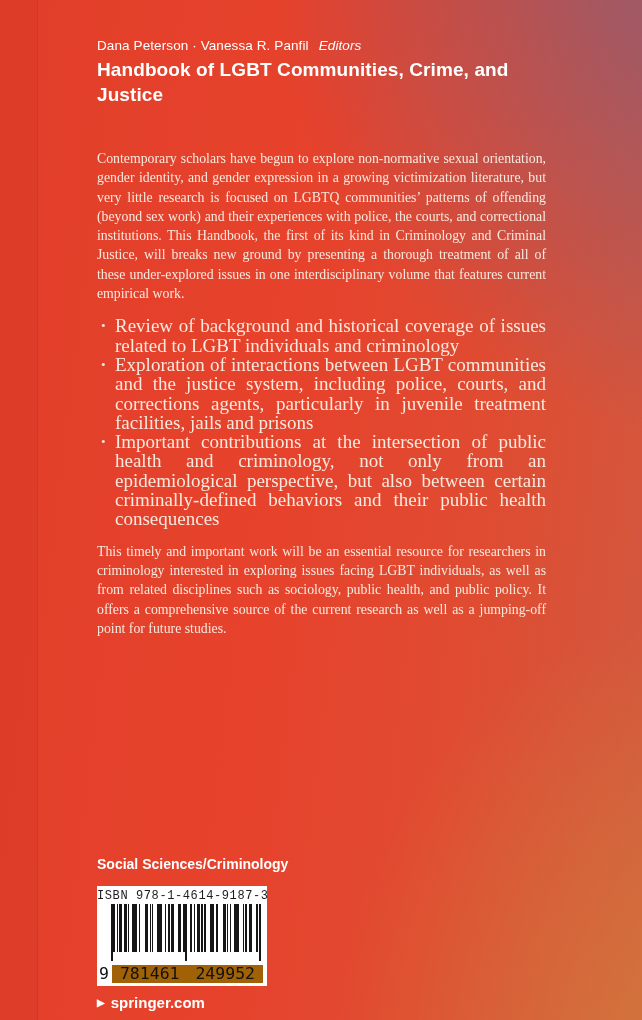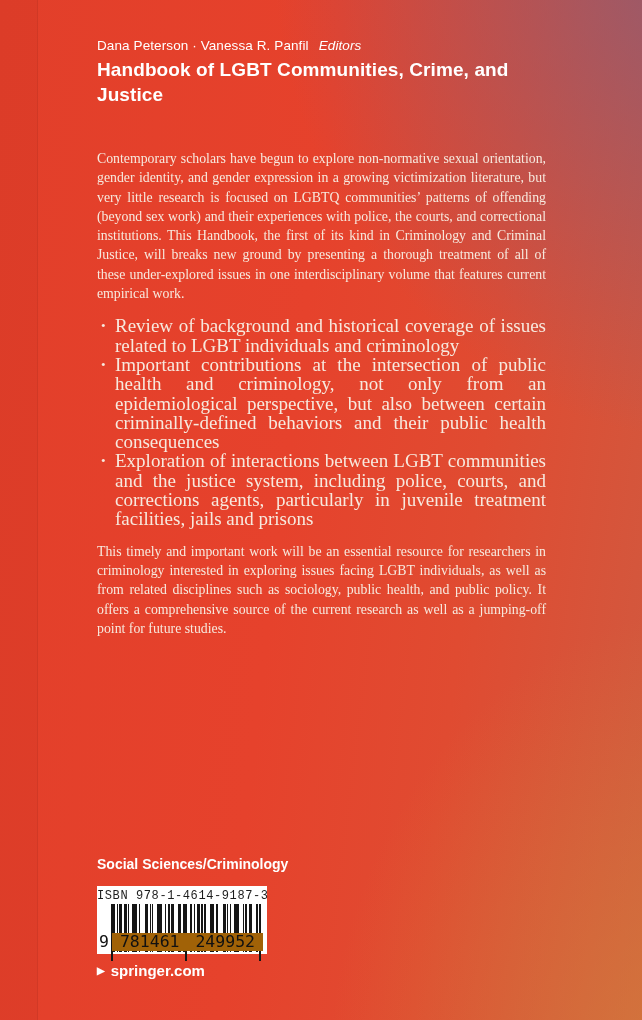--- a/index.html
+++ b/index.html
@@ -60,21 +60,21 @@
   .footer{
     position:absolute;left:97px;top:855px;width:449px;
   }
   .category{
     font-family:"Liberation Sans", sans-serif;
     font-size:14px;font-weight:bold;color:#ffffff;line-height:18px;
   }
   .barcode-box{
     position:relative;
     margin-top:13px;
-    width:170px;height:68px;background:#ffffff;
+    width:170px;height:100px;background:#ffffff;
   }
   .isbn-line{
     font-family:"Liberation Mono", monospace;
     font-size:12px;letter-spacing:0.6px;color:#1d1d1d;
     text-align:center;padding-top:3px;line-height:14px;
     white-space:nowrap;
   }
   .bars{
     position:absolute;left:16px;right:8px;top:18px;height:48px;
     background-image:
@@ -115,22 +115,22 @@
   <div class="content">
     <div class="editors-line">
       <span>Dana Peterson · Vanessa R. Panfil</span><span class="editors-label">Editors</span>
     </div>
     <h1 class="book-title">Handbook of LGBT Communities, Crime, and Justice</h1>
 
     <div class="blurb">
       <p class="para">Contemporary scholars have begun to explore non-normative sexual orientation, gender identity, and gender expression in a growing victimization literature, but very little research is focused on LGBTQ communities’ patterns of offending (beyond sex work) and their experiences with police, the courts, and correctional institutions. This Handbook, the first of its kind in Criminology and Criminal Justice, will breaks new ground by presenting a thorough treatment of all of these under-explored issues in one interdisciplinary volume that features current empirical work.</p>
       <ul class="bullet-list">
         <li>Review of background and historical coverage of issues related to LGBT individuals and criminology</li>
+        <li>Exploration of interactions between LGBT communities and the justice system, including police, courts, and corrections agents, particularly in juvenile treatment facilities, jails and prisons</li>
         <li>Important contributions at the intersection of public health and criminology, not only from an epidemiological perspective, but also between certain criminally-defined behaviors and their public health consequences</li>
-        <li>Exploration of interactions between LGBT communities and the justice system, including police, courts, and corrections agents, particularly in juvenile treatment facilities, jails and prisons</li>
       </ul>
       <p class="para">This timely and important work will be an essential resource for researchers in criminology interested in exploring issues facing LGBT individuals, as well as from related disciplines such as sociology, public health, and public policy. It offers a comprehensive source of the current research as well as a jumping-off point for future studies.</p>
     </div>
   </div>
 
   <div class="footer">
     <div class="category">Social Sciences/Criminology</div>
 
     <div class="barcode-box">
       <div class="isbn-line">ISBN 978-1-4614-9187-3</div>

